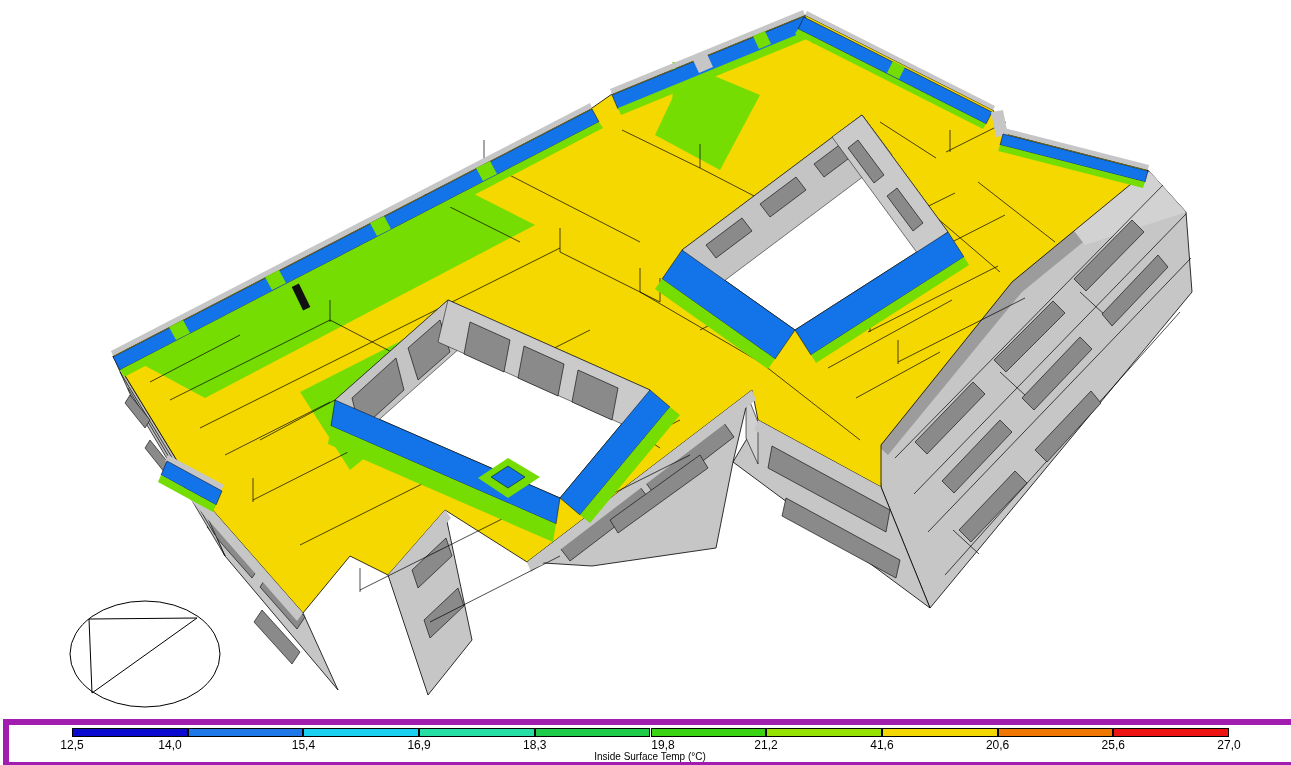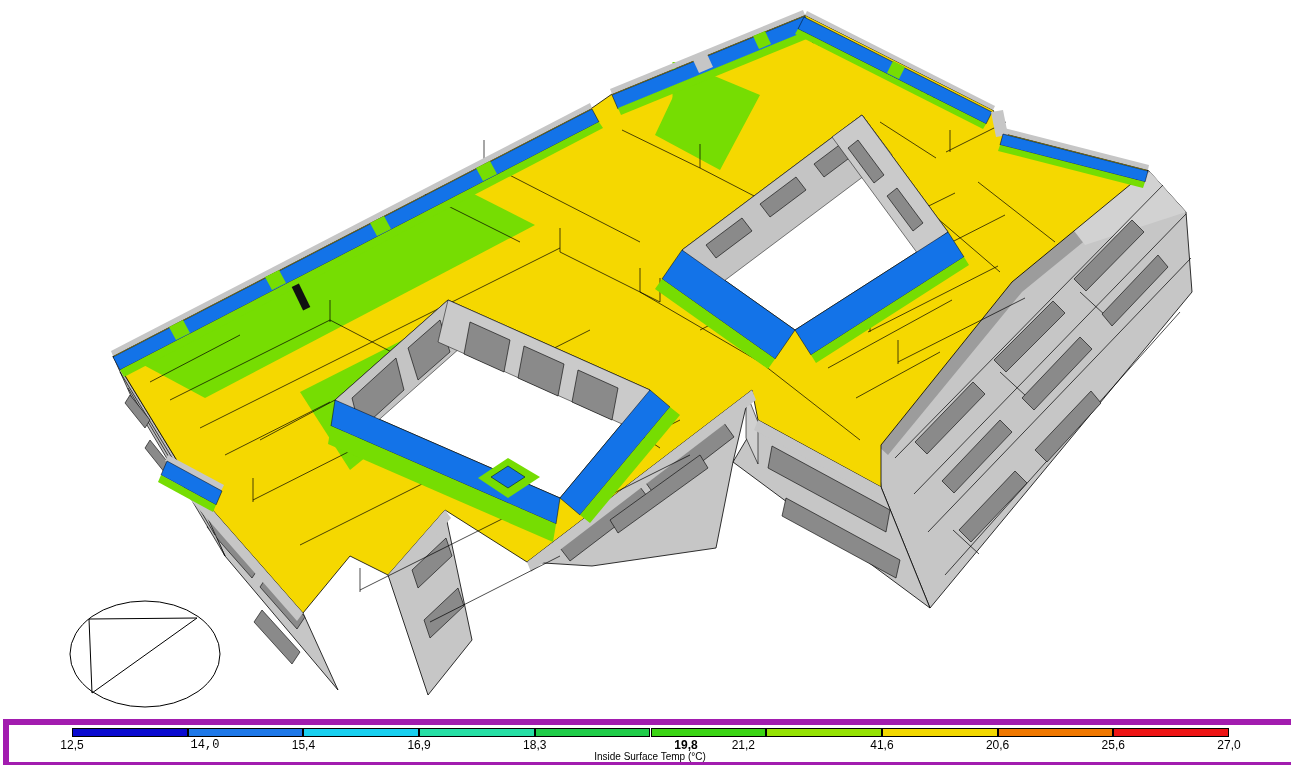--- a/index.html
+++ b/index.html
@@ -211,26 +211,26 @@
         <div class="seg" style="left: 410.1px; width: 115.7px; background: rgb(38, 223, 165);"></div>
         <div class="seg" style="left: 525.8px; width: 115.7px; background: rgb(31, 204, 73);"></div>
         <div class="seg" style="left: 641.5px; width: 115.7px; background: rgb(59, 212, 20);"></div>
         <div class="seg" style="left: 757.2px; width: 115.7px; background: rgb(149, 226, 3);"></div>
         <div class="seg" style="left: 872.9px; width: 115.7px; background: rgb(242, 216, 0);"></div>
         <div class="seg" style="left: 988.6px; width: 115.7px; background: rgb(240, 120, 0);"></div>
         <div class="seg" style="left: 1104.3px; width: 115.7px; background: rgb(238, 20, 20);"></div>
       </div>
   <div id="legend-ticks">
         <div class="tick" style="left: 63px;">12,5</div>
-        <div class="tick" style="left: 196px; font-family: Liberation Mono, monospace;">14,0</div>
+        <div class="tick" style="left: 161px;">14,0</div>
         <div class="tick" style="left: 294.4px;">15,4</div>
         <div class="tick" style="left: 410.1px;">16,9</div>
         <div class="tick" style="left: 525.8px;">18,3</div>
-        <div class="tick" style="left: 677px; font-weight: bold;">19,8</div>
-        <div class="tick" style="left: 714px; text-align: right;">21,2</div>
+        <div class="tick" style="left: 654px;">19,8</div>
+        <div class="tick" style="left: 757px;">21,2</div>
         <div class="tick" style="left: 872.9px;">41,6</div>
         <div class="tick" style="left: 988.6px;">20,6</div>
         <div class="tick" style="left: 1104.3px;">25,6</div>
         <div class="tick" style="left: 1220px;">27,0</div>
       </div>
   <div class="title" style="left:641px">Inside Surface Temp (°C)</div>
 </div>
 
 </div>
 

